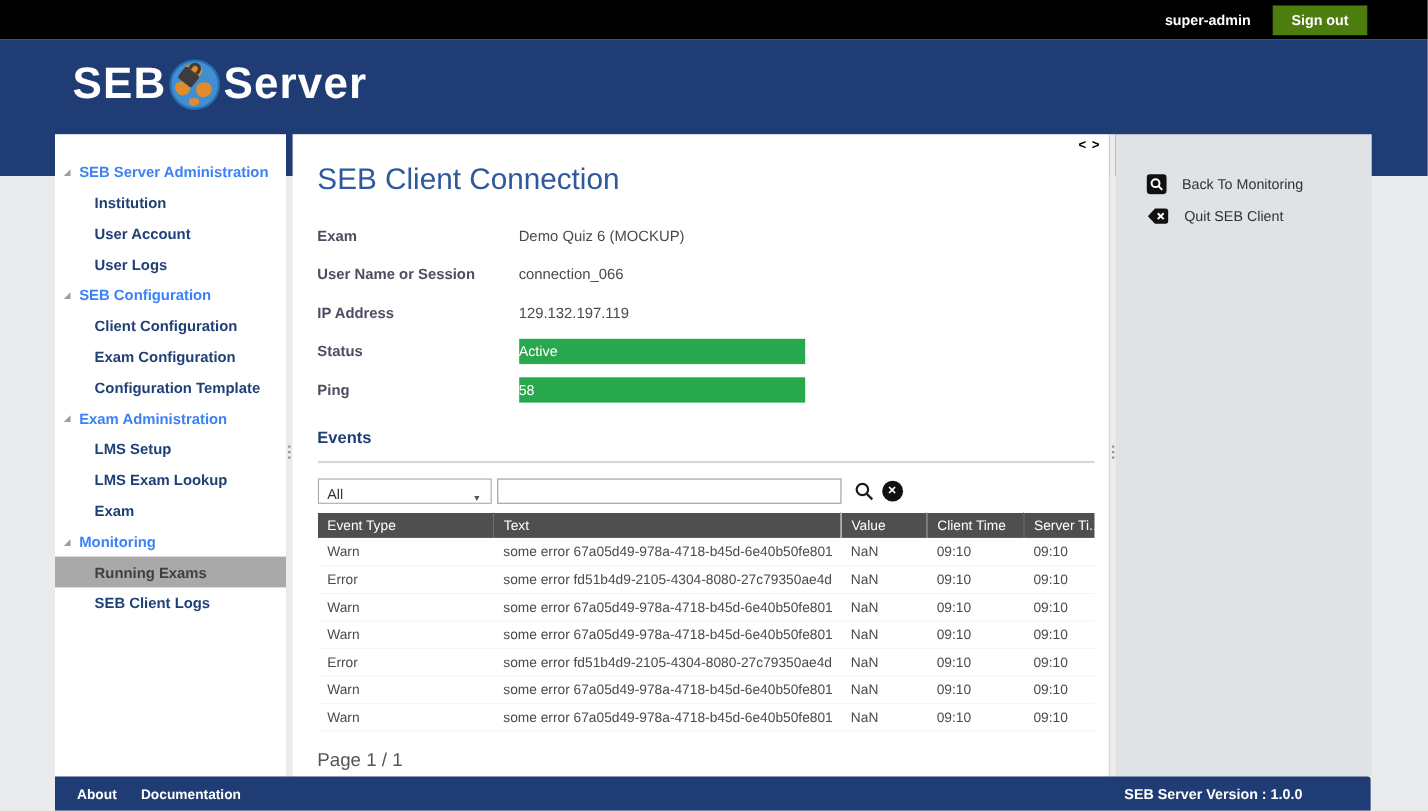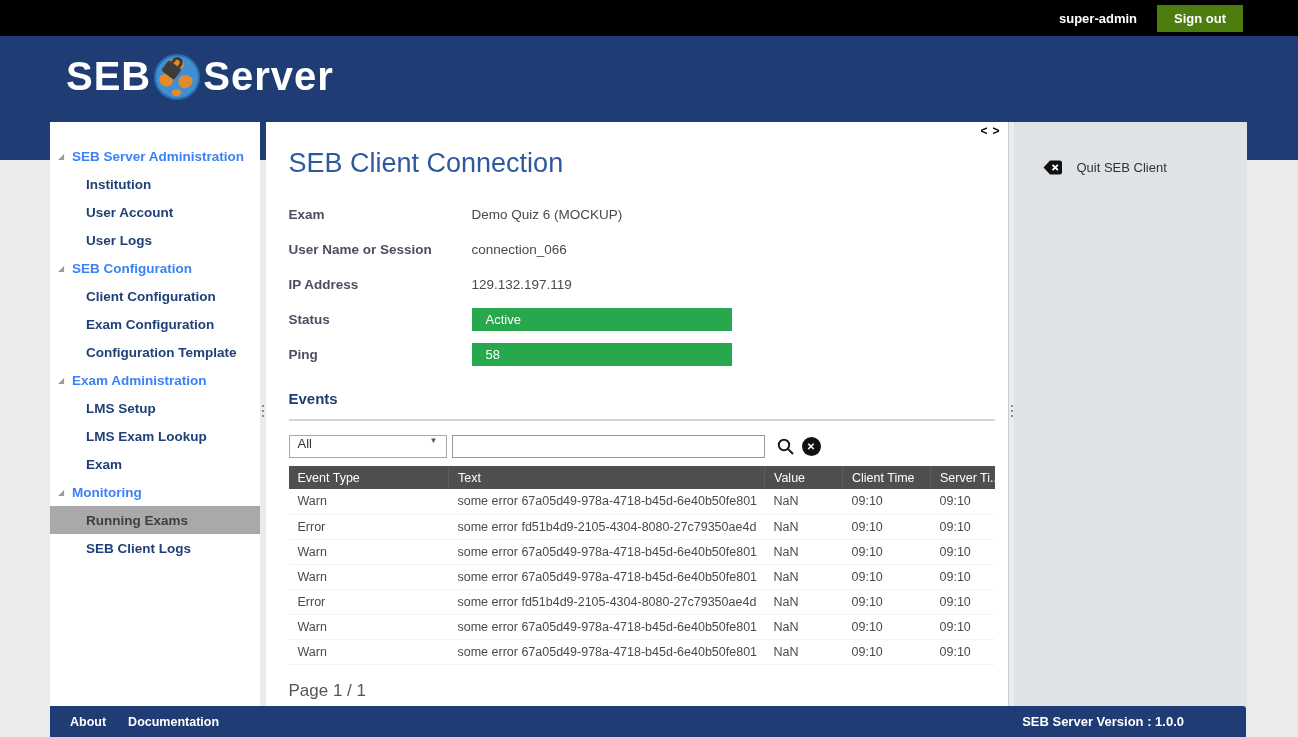--- a/index.html
+++ b/index.html
@@ -62,30 +62,30 @@
                    font-size:12px; font-weight:bold; color:#000; }
   .pane-controls span { cursor:pointer; line-height:12px; }
   .page-title { margin-top:26px; color:#2e5a9d; font-size:27px; font-weight:400; }
 
   .fields { margin-top:24px; }
   .field-row { display:flex; align-items:center; margin-bottom:12px; min-height:23px; }
   .field-row .flabel { width:183px; flex:none; color:#4b4e60; font-size:13.5px; font-weight:bold; }
   .field-row .fvalue { color:#4a4a4a; font-size:13.5px; }
   .field-row .badge {
     width:260px; height:23px; background:#27a84d; color:#fff;
-    font-size:13px; line-height:23px; padding-left:14px;
+    font-size:13px; line-height:23px; 
   }
 
   .events-heading { margin-top:24px; color:#1f3c74; font-size:15px; font-weight:bold; }
   .events-rule { margin-top:12px; border:none; border-top:2px solid #d4d6d8; }
 
   .filter-row { margin-top:14px; display:flex; align-items:center; }
   .filter-select {
     width:158px; height:23px; border:1px solid #a8a8a8; background:#fff;
-    display:flex; align-items:flex-start; padding:0 8px; cursor:pointer;
+    display:flex; align-items:flex-end; padding:0 8px; cursor:pointer;
   }
   .filter-select .sel-text { flex:1; font-size:13px; color:#333; }
   .filter-select .sel-arrow { font-size:8px; color:#555; }
   .filter-input {
     margin-left:5px; width:313px; height:23px; border:1px solid #999;
     font-size:13px; padding:0 6px; font-family:"Liberation Sans", sans-serif;
   }
   .icon-btn { border:none; background:transparent; cursor:pointer; padding:0; display:flex; align-items:center; }
   .search-btn { margin-left:11px; }
   .clear-btn  { margin-left:7px; width:19px; height:19px; background:#111; border-radius:50%;
@@ -319,20 +319,30 @@
     <span class="dots">
         <i></i>
         <i></i>
         <i></i>
       </span>
   </div>
 
   <aside class="action-panel">
     <div class="action-item">
       <span style="display:flex;">
+        <svg width="19" height="19" viewBox="0 0 19 19">
+          <rect x="0.5" y="0.5" width="18" height="18" rx="3" fill="#111"></rect>
+          <circle cx="8.5" cy="8.5" r="3.6" fill="none" stroke="#fff" stroke-width="1.8"></circle>
+          <line x1="11.3" y1="11.3" x2="14.6" y2="14.6" stroke="#fff" stroke-width="1.8"></line>
+        </svg>
+      </span>
+      <span class="albl">Back To Monitoring</span>
+    </div>
+    <div class="action-item">
+      <span style="display:flex;">
         <svg width="21" height="19" viewBox="0 0 21 19">
           <path d="M8 2.5 h9.5 a2.5 2.5 0 0 1 2.5 2.5 v9 a2.5 2.5 0 0 1 -2.5 2.5 H8 L1.5 9.5 Z" fill="#111"></path>
           <line x1="10.5" y1="6.8" x2="15.9" y2="12.2" stroke="#fff" stroke-width="1.8"></line>
           <line x1="15.9" y1="6.8" x2="10.5" y2="12.2" stroke="#fff" stroke-width="1.8"></line>
         </svg>
       </span>
       <span class="albl">Quit SEB Client</span>
     </div>
   </aside>
 </div>

